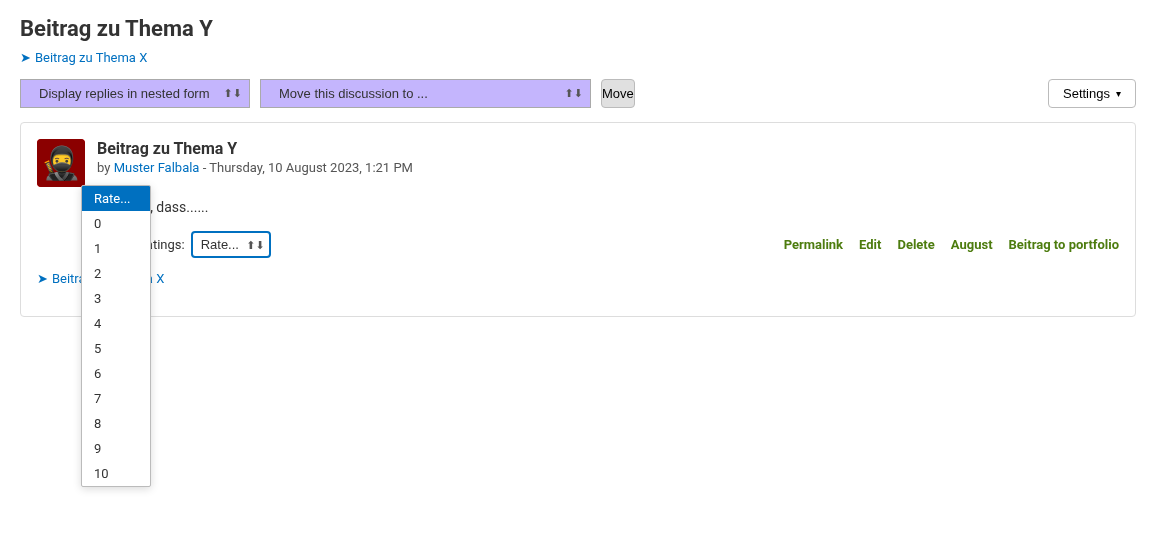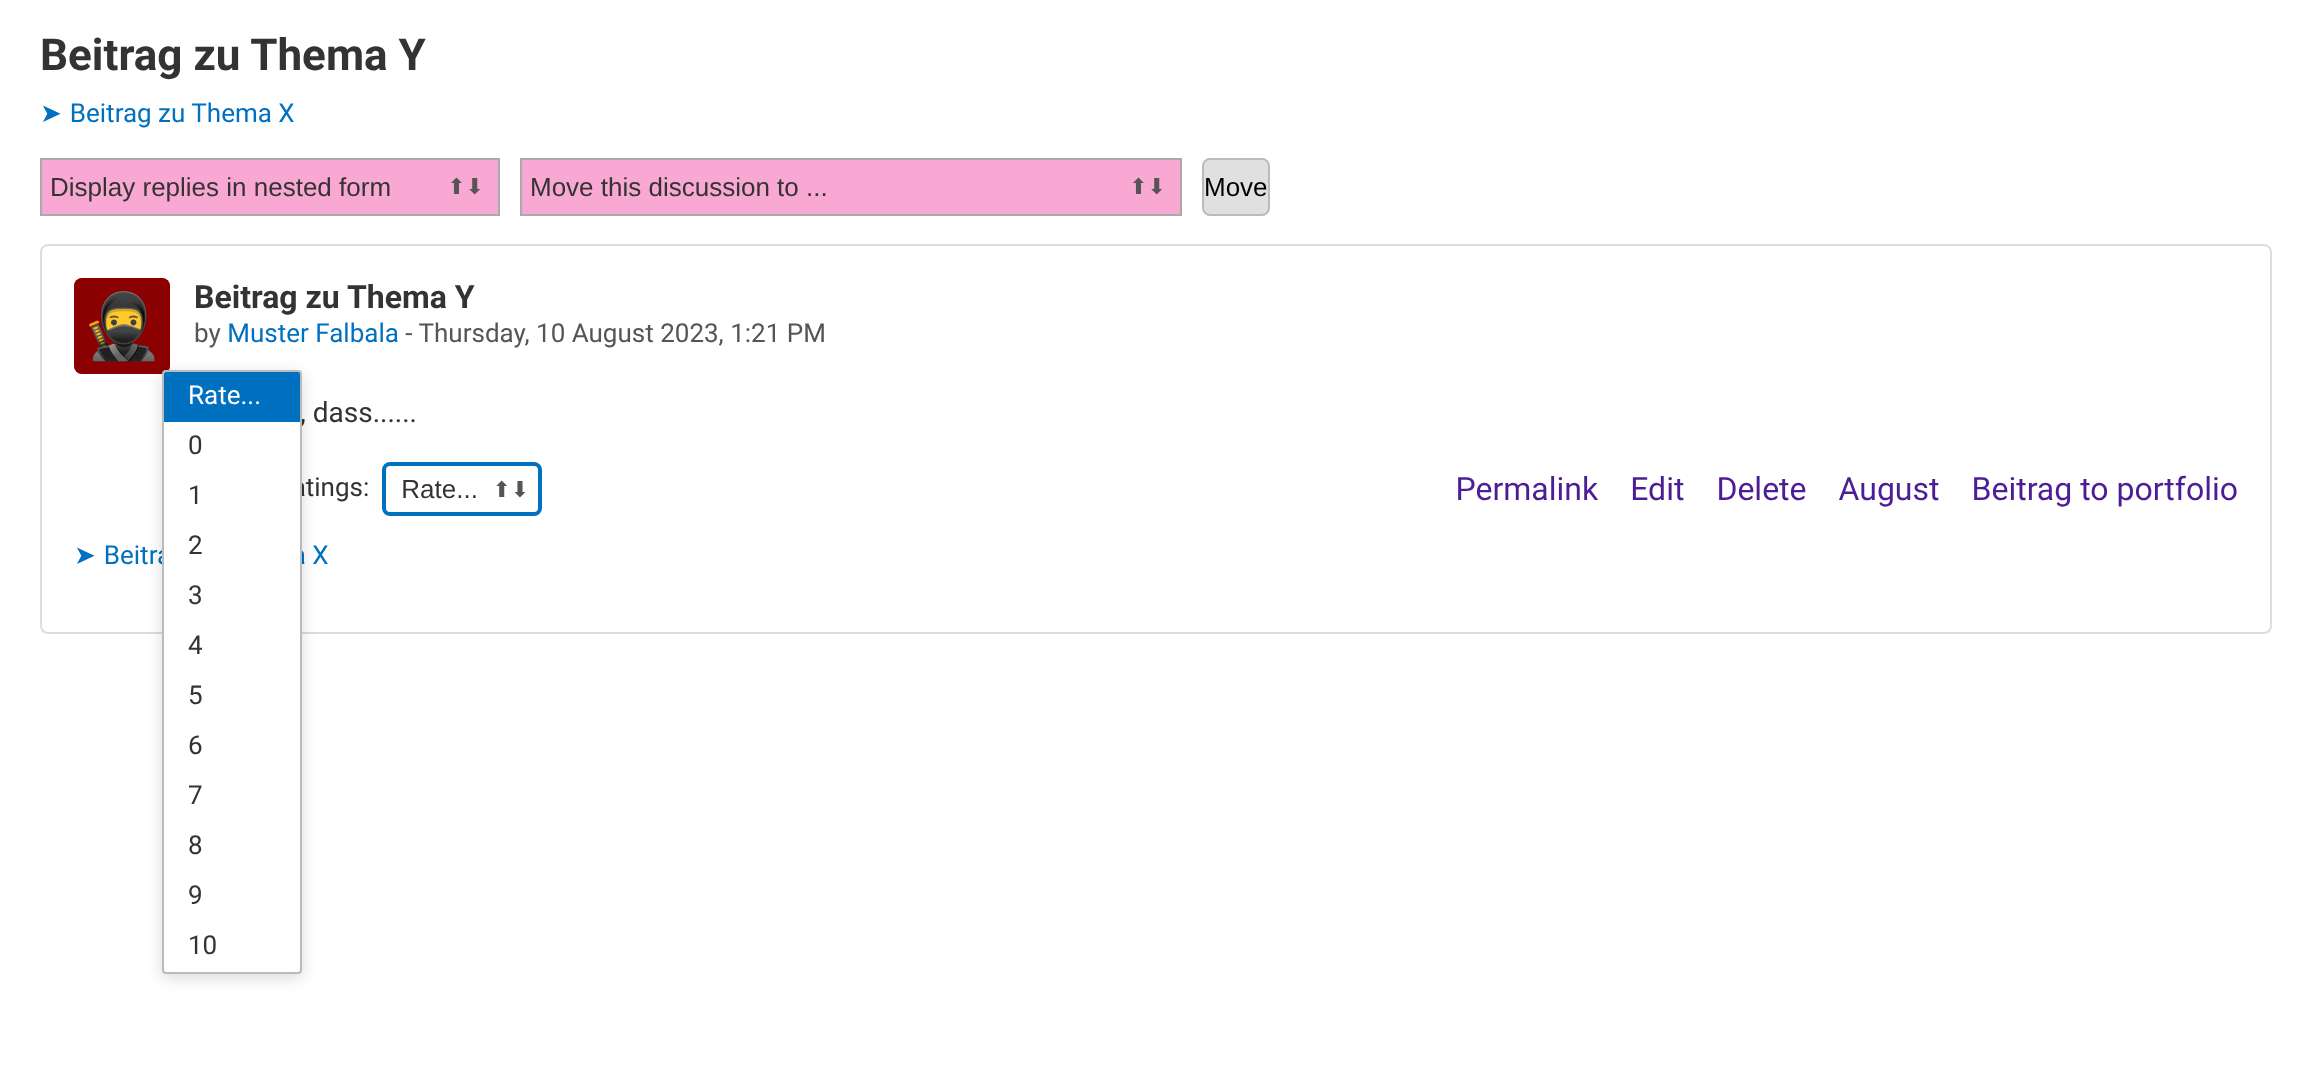--- a/index.html
+++ b/index.html
@@ -40,23 +40,23 @@
       position: relative;
       display: inline-flex;
       align-items: center;
     }
 
     .select-control {
       appearance: none;
       -webkit-appearance: none;
       border: 1px solid #aaa;
       border-radius: 0;
-      padding: 6px 28px 6px 4px;
-      font-size: 13px;
-      background: #f9a8d4;
+      padding: 6px 28px 6px 18px;
+      font-size: 13px;
+      background: #c4b5fd;
       cursor: pointer;
       color: #333;
     }
 
     .select-arrow {
       position: absolute;
       right: 8px;
       pointer-events: none;
       font-size: 11px;
       color: #555;
@@ -200,24 +200,25 @@
     }
 
     .post-actions {
       margin-left: auto;
       display: flex;
       align-items: center;
       gap: 16px;
     }
 
     .action-link {
-      color: #4c1d95;
+      color: #4d7c0f;
       text-decoration: none;
-      font-size: 16px;
-      cursor: pointer;
+      font-size: 13px;
+      cursor: pointer;
+      font-weight: bold;
     }
 
     
     .dropdown-overlay {
       position: absolute;
       left: 60px;
       top: 62px;
       z-index: 100;
     }
 
@@ -272,20 +273,24 @@
     <select class="select-control select-move">
       <option value="Move this discussion to ...">Move this discussion to ...</option>
     </select>
     <span class="select-arrow">⬆⬇</span>
   </div>
 
   <button class="btn-move">Move</button>
 
   <div class="spacer"></div>
 
+  <button class="btn-settings">
+    <span>Settings</span>
+    <span class="chevron-down">▾</span>
+  </button>
 </div>
 
 <div class="post-container">
 
   <div class="post-header">
     <div class="avatar">
       <div class="avatar-inner"></div>
     </div>
     <div class="post-meta">
       <div class="post-title">Beitrag zu Thema Y</div>

